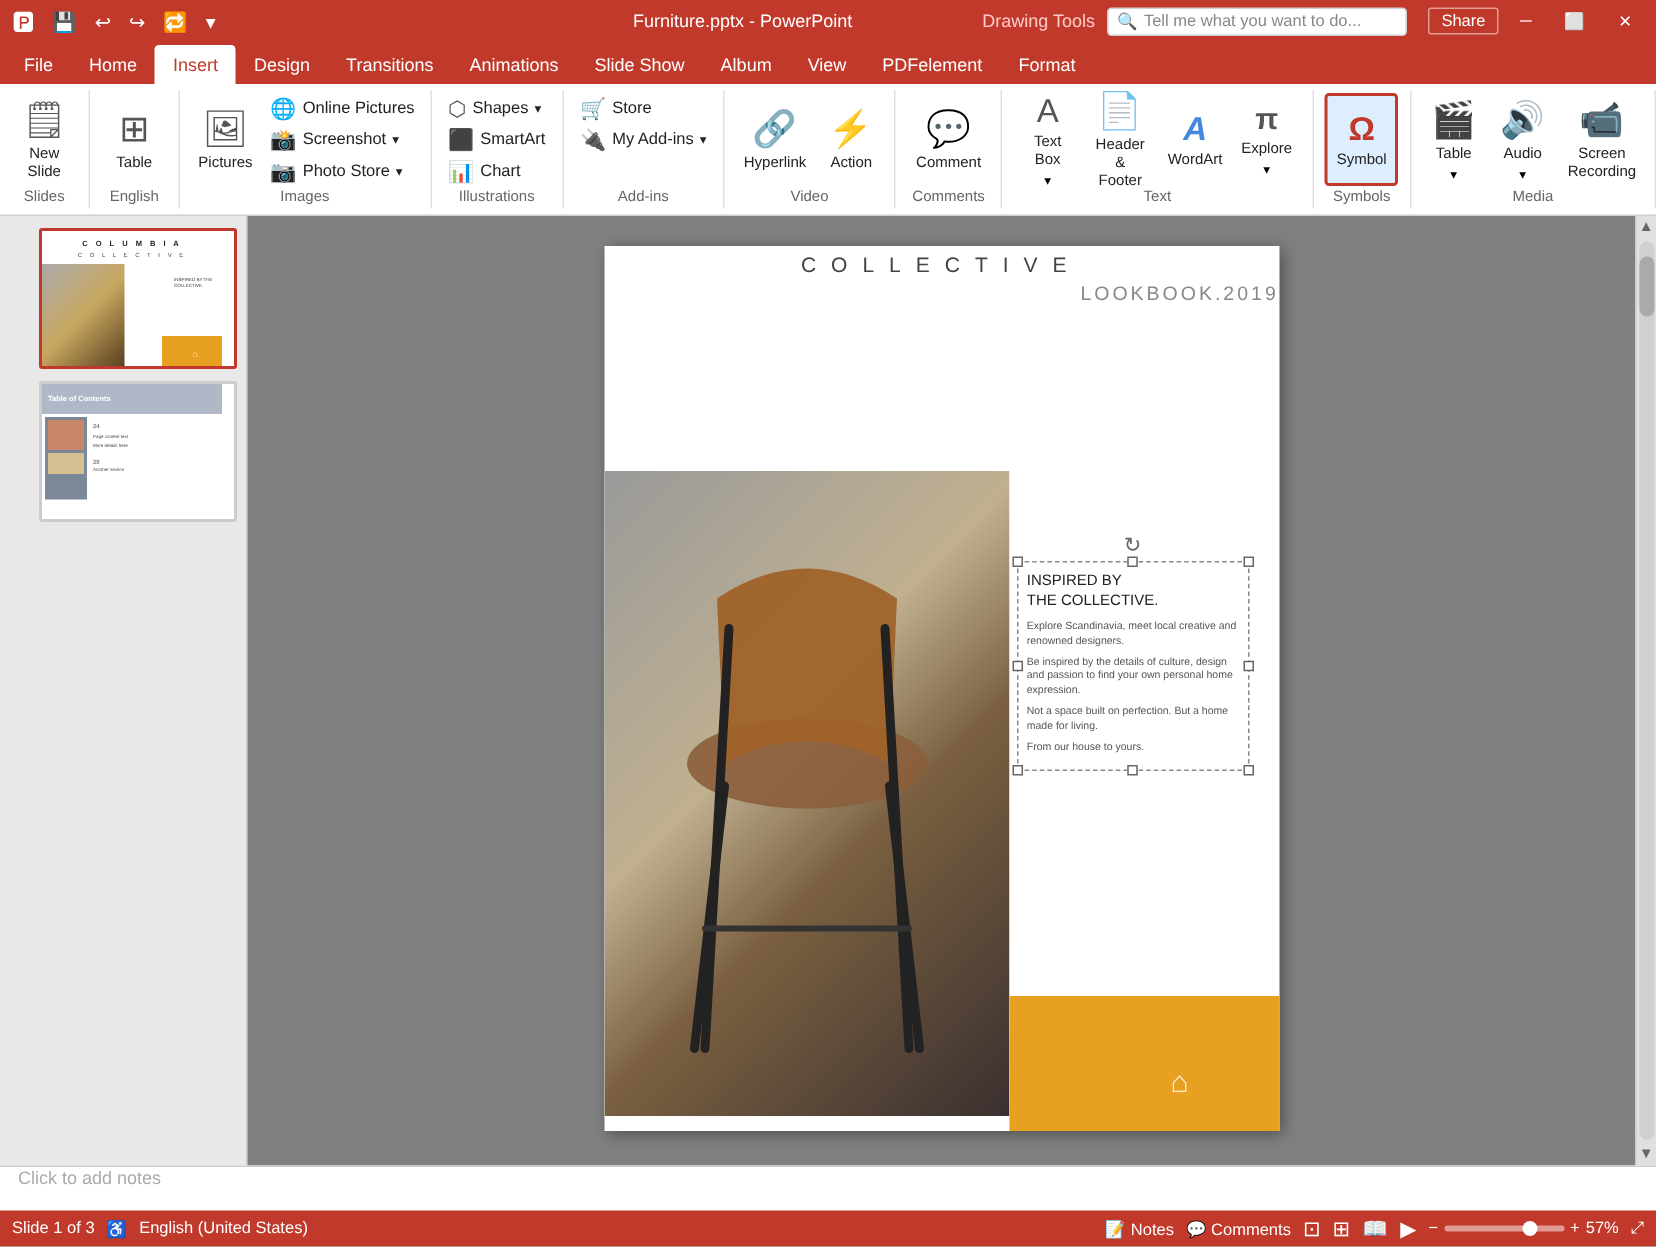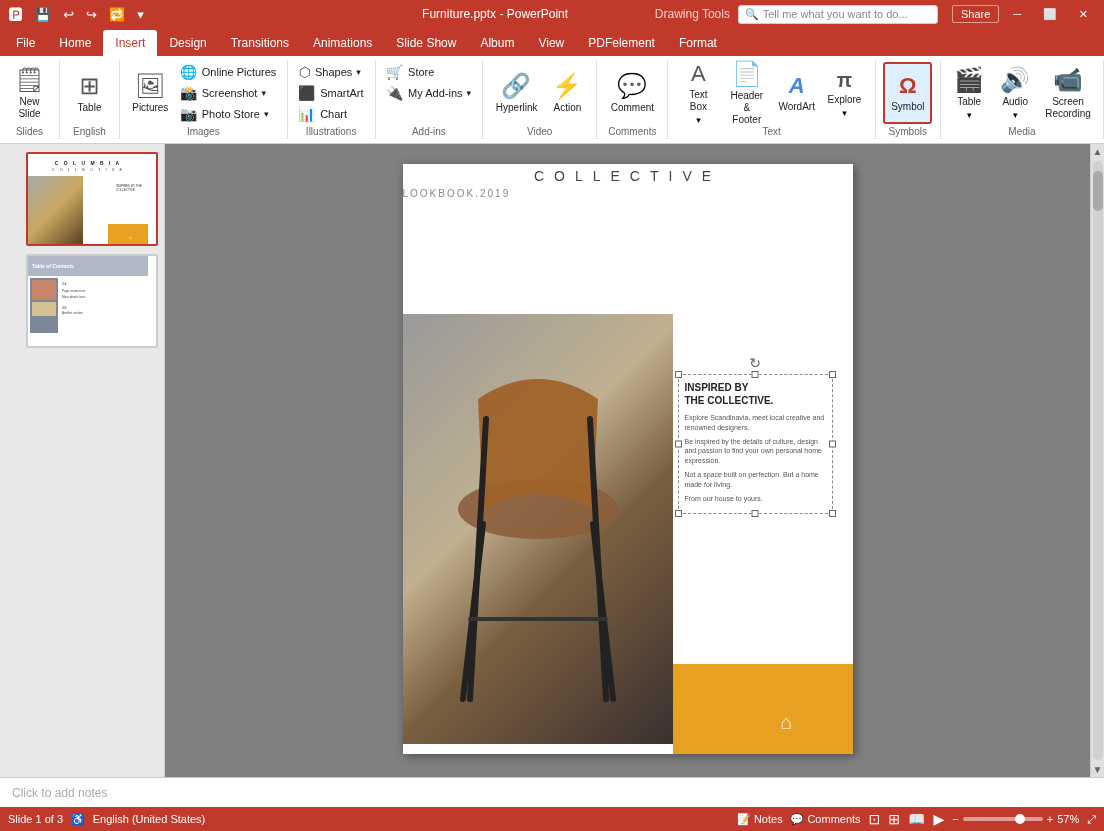--- a/index.html
+++ b/index.html
@@ -187,22 +187,22 @@
       font-family: 'Segoe UI', Arial, sans-serif;
     }
     .slide1-subtitle {
       text-align: center;
       letter-spacing: 10px;
       font-size: 14px;
       color: #444;
       margin-top: 4px;
     }
     .slide1-year {
-      text-align: left;
-      font-size: 10px;
+      text-align: right;
+      font-size: 13px;
       color: #888;
       margin-top: 4px;
       letter-spacing: 2px;
     }
     .slide1-img {
       position: absolute;
       left: 0;
       top: 150px;
       width: 270px;
       height: 430px;
@@ -230,21 +230,21 @@
     }
     .text-box-handle {
       width: 7px;
       height: 7px;
       background: white;
       border: 1px solid #666;
       position: absolute;
     }
     .text-content h3 {
       font-size: 10px;
-      font-weight: bold;
+      font-weight: normal;
       color: #222;
       line-height: 1.3;
       margin-bottom: 6px;
     }
     .text-content p {
       font-size: 7px;
       color: #555;
       line-height: 1.4;
       margin-bottom: 4px;
     }
@@ -343,21 +343,21 @@
     .tc3-img1 { position: absolute; left: 2px; top: 2px; width: 55px; height: 40px; background: linear-gradient(135deg, #6080b0 0%, #8090c0 100%); }
     .tc3-img2 { position: absolute; left: 2px; bottom: 2px; width: 55px; height: 38px; background: linear-gradient(135deg, #303040 0%, #505060 100%); }
     .tc3-num1 { position: absolute; right: 10px; top: 8px; font-size: 8px; font-weight: bold; color: #eee; }
     .tc3-num2 { position: absolute; right: 10px; bottom: 16px; font-size: 8px; font-weight: bold; color: #eee; }
 
     .notes-bar {
       background: white;
       height: 30px;
       border-top: 1px solid #ccc;
       display: flex;
-      align-items: center;
+      align-items: flex-start;
       padding: 0 12px;
       color: #aaa;
       font-size: 12px;
       flex-shrink: 0;
     }
   </style>
 </head>
 <body>
 
 <div class="title-bar">

